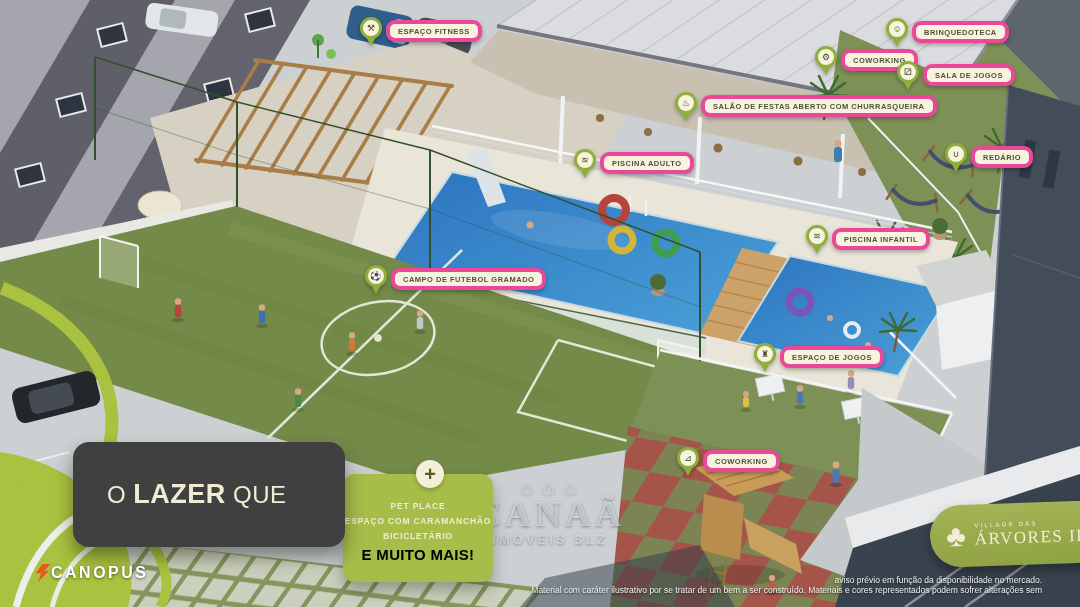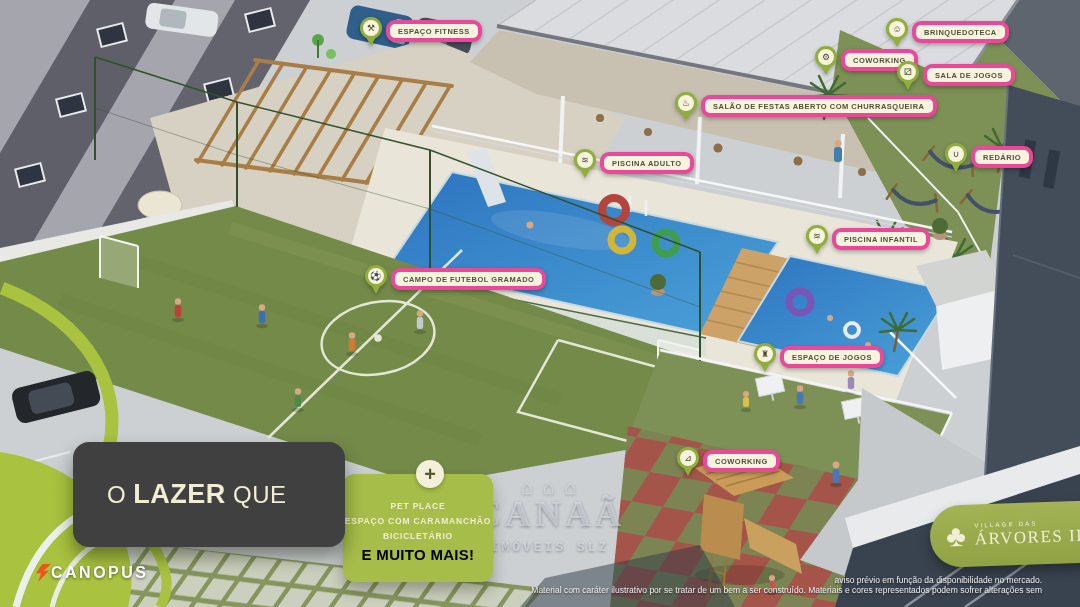--- a/index.html
+++ b/index.html
@@ -39,21 +39,21 @@
           font-size:20px;font-weight:800;color:#565a2f;box-shadow:0 2px 4px rgba(0,0,0,.25);}
   .extras-item{font-size:8.5px;letter-spacing:.8px;color:#f0ecd2;line-height:15px;font-weight:bold;text-align:center;}
   .extras-more{margin-top:2px;font-size:15px;font-weight:800;color:#000000;letter-spacing:.3px;}
 
   
   .watermark{position:absolute;left:430px;top:476px;width:240px;text-align:center;z-index:4;
              color:rgba(232,235,241,.55);text-shadow:0 1px 3px rgba(30,35,50,.4);}
   .wm-houses{font-size:20px;letter-spacing:2px;line-height:22px;}
   .wm-brand{font-family:"Liberation Serif",serif;font-size:36px;font-weight:bold;
             letter-spacing:4px;line-height:32px;}
-  .wm-sub{font-size:13px;font-weight:bold;letter-spacing:3px;margin-top:10px;font-family:Liberation Mono, monospace;}
+  .wm-sub{font-size:13px;font-weight:bold;letter-spacing:3px;margin-top:2px;}
 
   
   .canopus{position:absolute;left:36px;top:564px;display:flex;align-items:center;gap:0;z-index:6;}
   .canopus-mark{width:15px;height:18px;background:#e8581d;
       clip-path:polygon(58% 0,100% 0,52% 38%,86% 38%,14% 100%,34% 52%,0 52%,42% 0);}
   .canopus-text{font-size:16px;font-weight:800;letter-spacing:2.5px;color:#fff;
       text-shadow:0 1px 3px rgba(0,0,0,.55);}
   .arvores{position:absolute;left:930px;top:503px;width:178px;height:62px;
       background:linear-gradient(180deg,#a3b355,#8fa244);border-radius:32px;
       transform:rotate(-2deg);display:flex;align-items:center;padding-left:16px;

